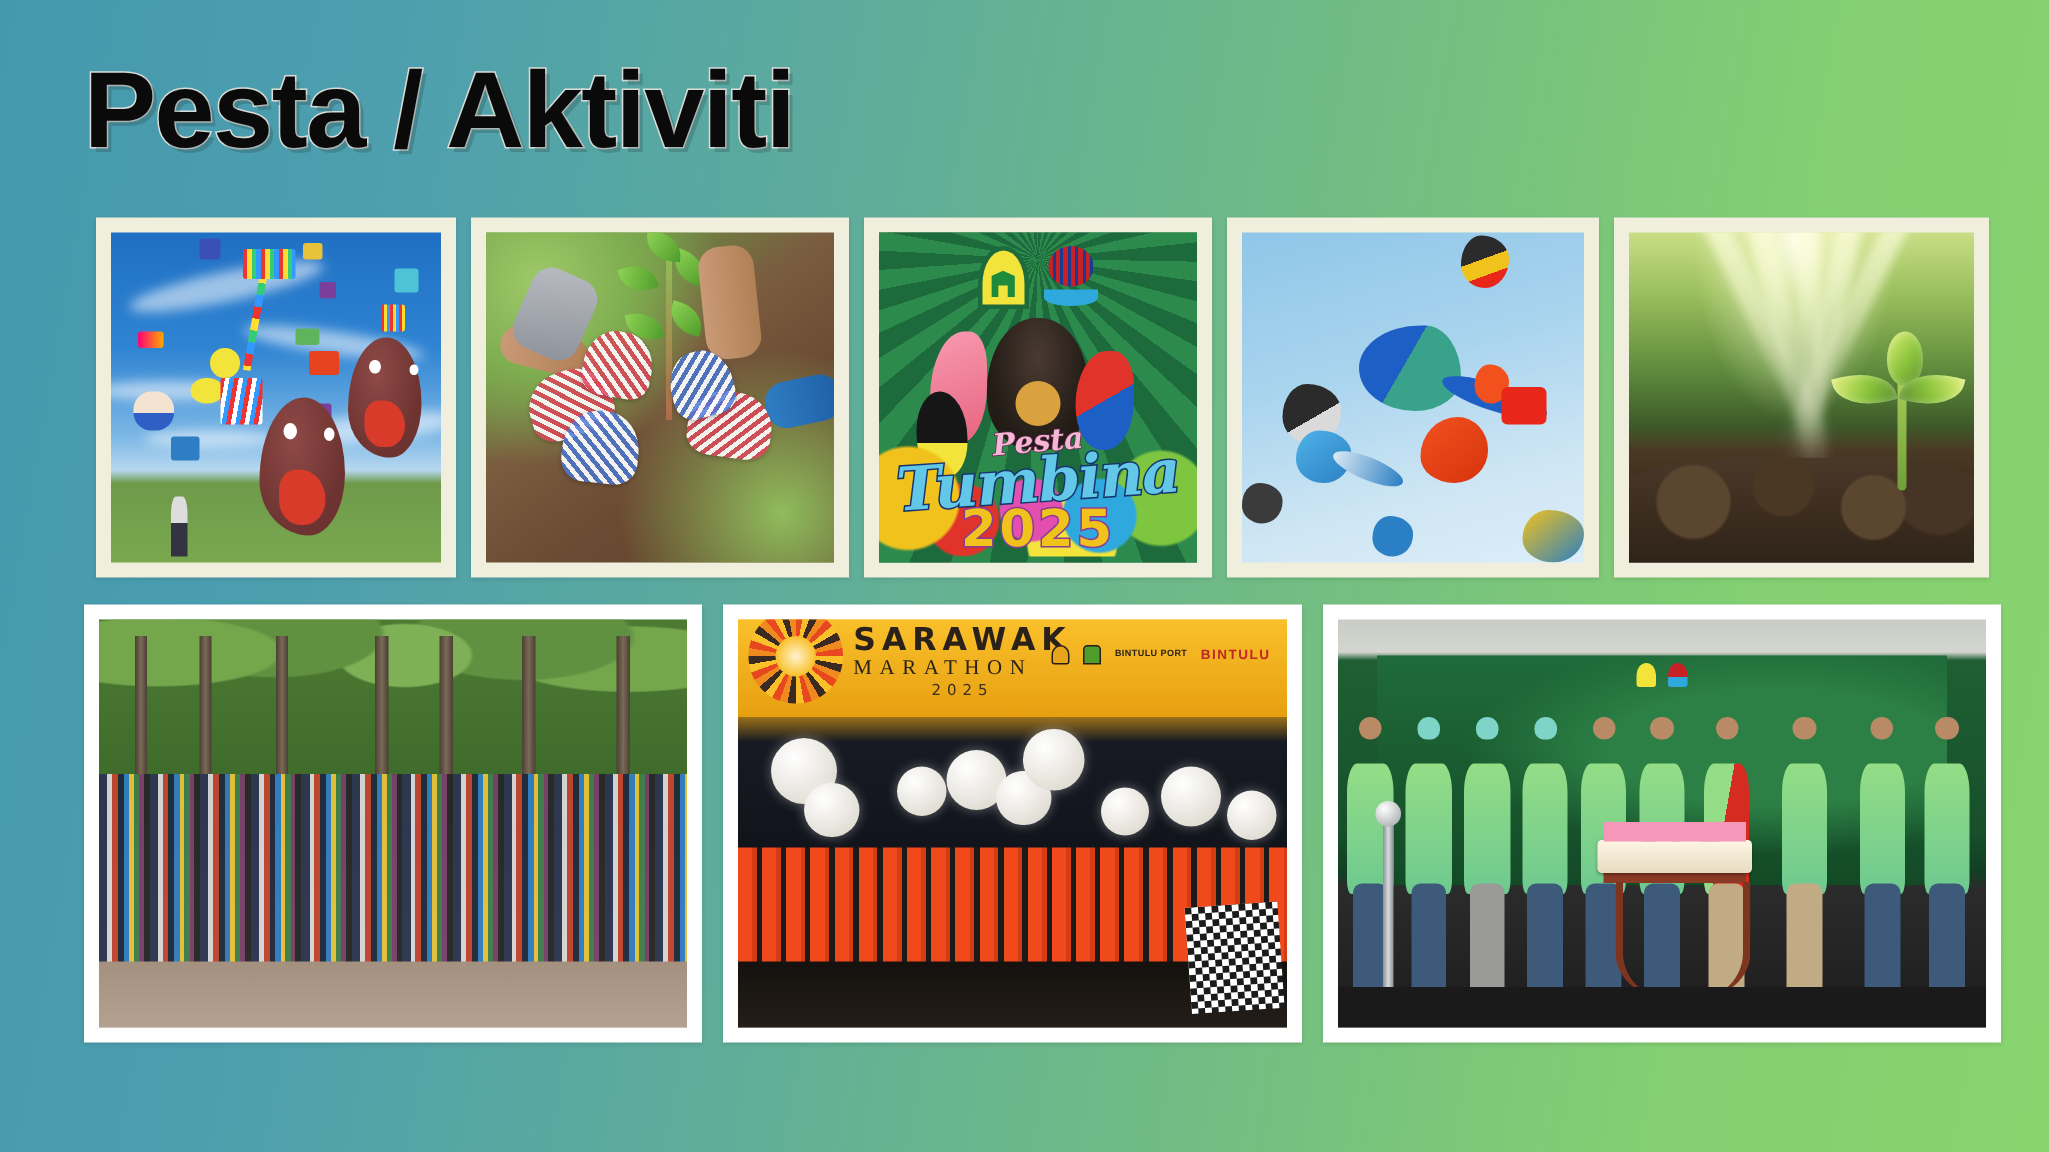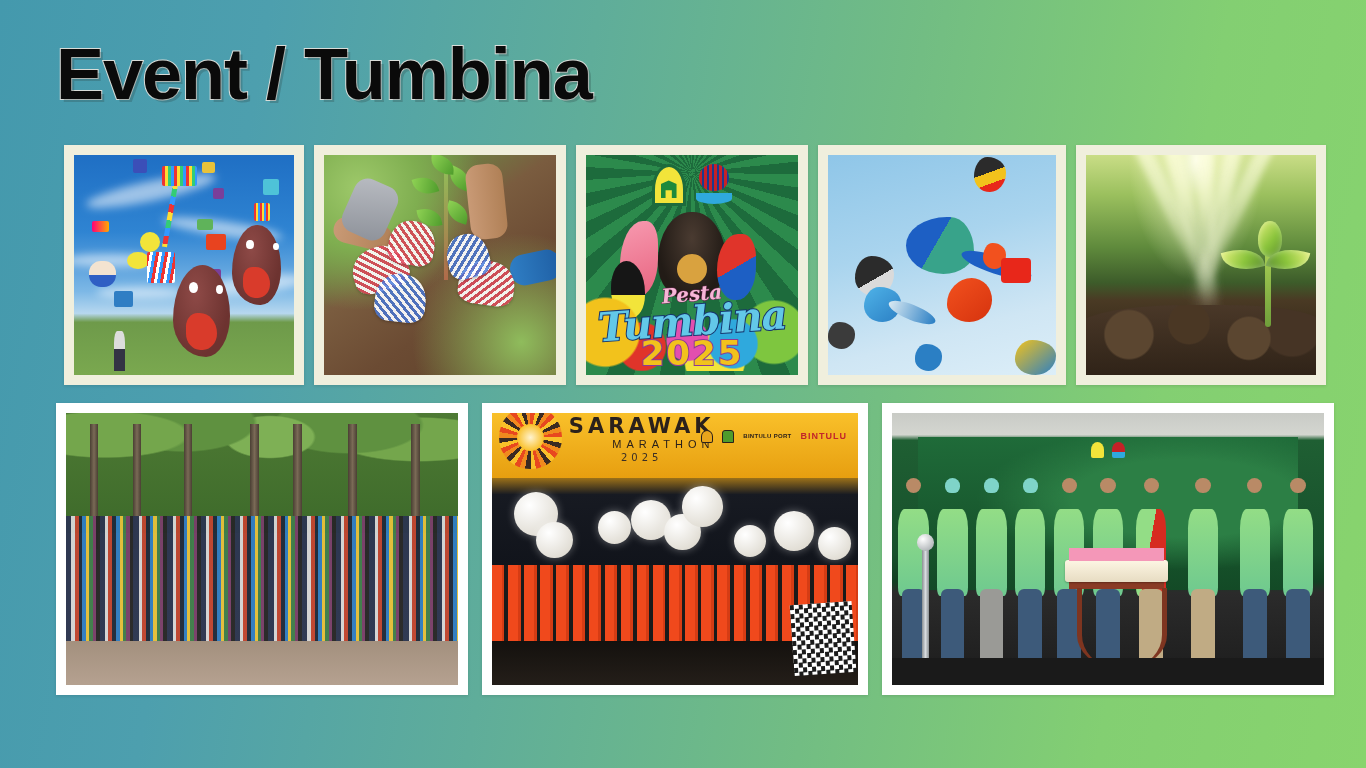--- a/index.html
+++ b/index.html
@@ -517,26 +517,25 @@
   .marathon .bt-main {
     display: block;
     font-family: "DejaVu Sans", sans-serif;
     font-weight: bold;
     font-size: 21px;
     color: #2b211b;
     letter-spacing: 4px;
   }
   .marathon .bt-sub {
     display: block;
-    font-family: Liberation Sans, sans-serif;
-    font-size: 11px;
+    font-family: Liberation Serif, serif;
+    font-size: 14px;
     color: #2b211b;
     letter-spacing: 5px;
     margin-top: 2px;
-    text-align: right;
   }
   .marathon .bt-year {
     display: block;
     font-family: "DejaVu Sans", sans-serif;
     font-size: 10px;
     color: #3b2f26;
     letter-spacing: 4px;
     margin-top: 3px;
     text-align: center;
   }
@@ -703,21 +702,21 @@
   .ceremony .floor {
     position: absolute;
     left: 0; bottom: 0;
     width: 100%; height: 10%;
     background: #1a1a1a;
   }
 </style>
 </head>
 <body>
 
-<h1 class="page-title">Event / Tumbina</h1>
+<h1 class="page-title">Pesta / Aktiviti</h1>
 
 <div class="row row-top">
 
   <div class="frame frame-cream f1" title="Kite festival with large squirrel-shaped inflatable kites over a green field under a blue sky">
     <div class="photo kitefest">
       <div class="cloud c1"></div>
       <div class="cloud c2"></div>
       <div class="cloud c3"></div>
       <div class="cloud c4"></div>
       <div class="cloud c5"></div>

